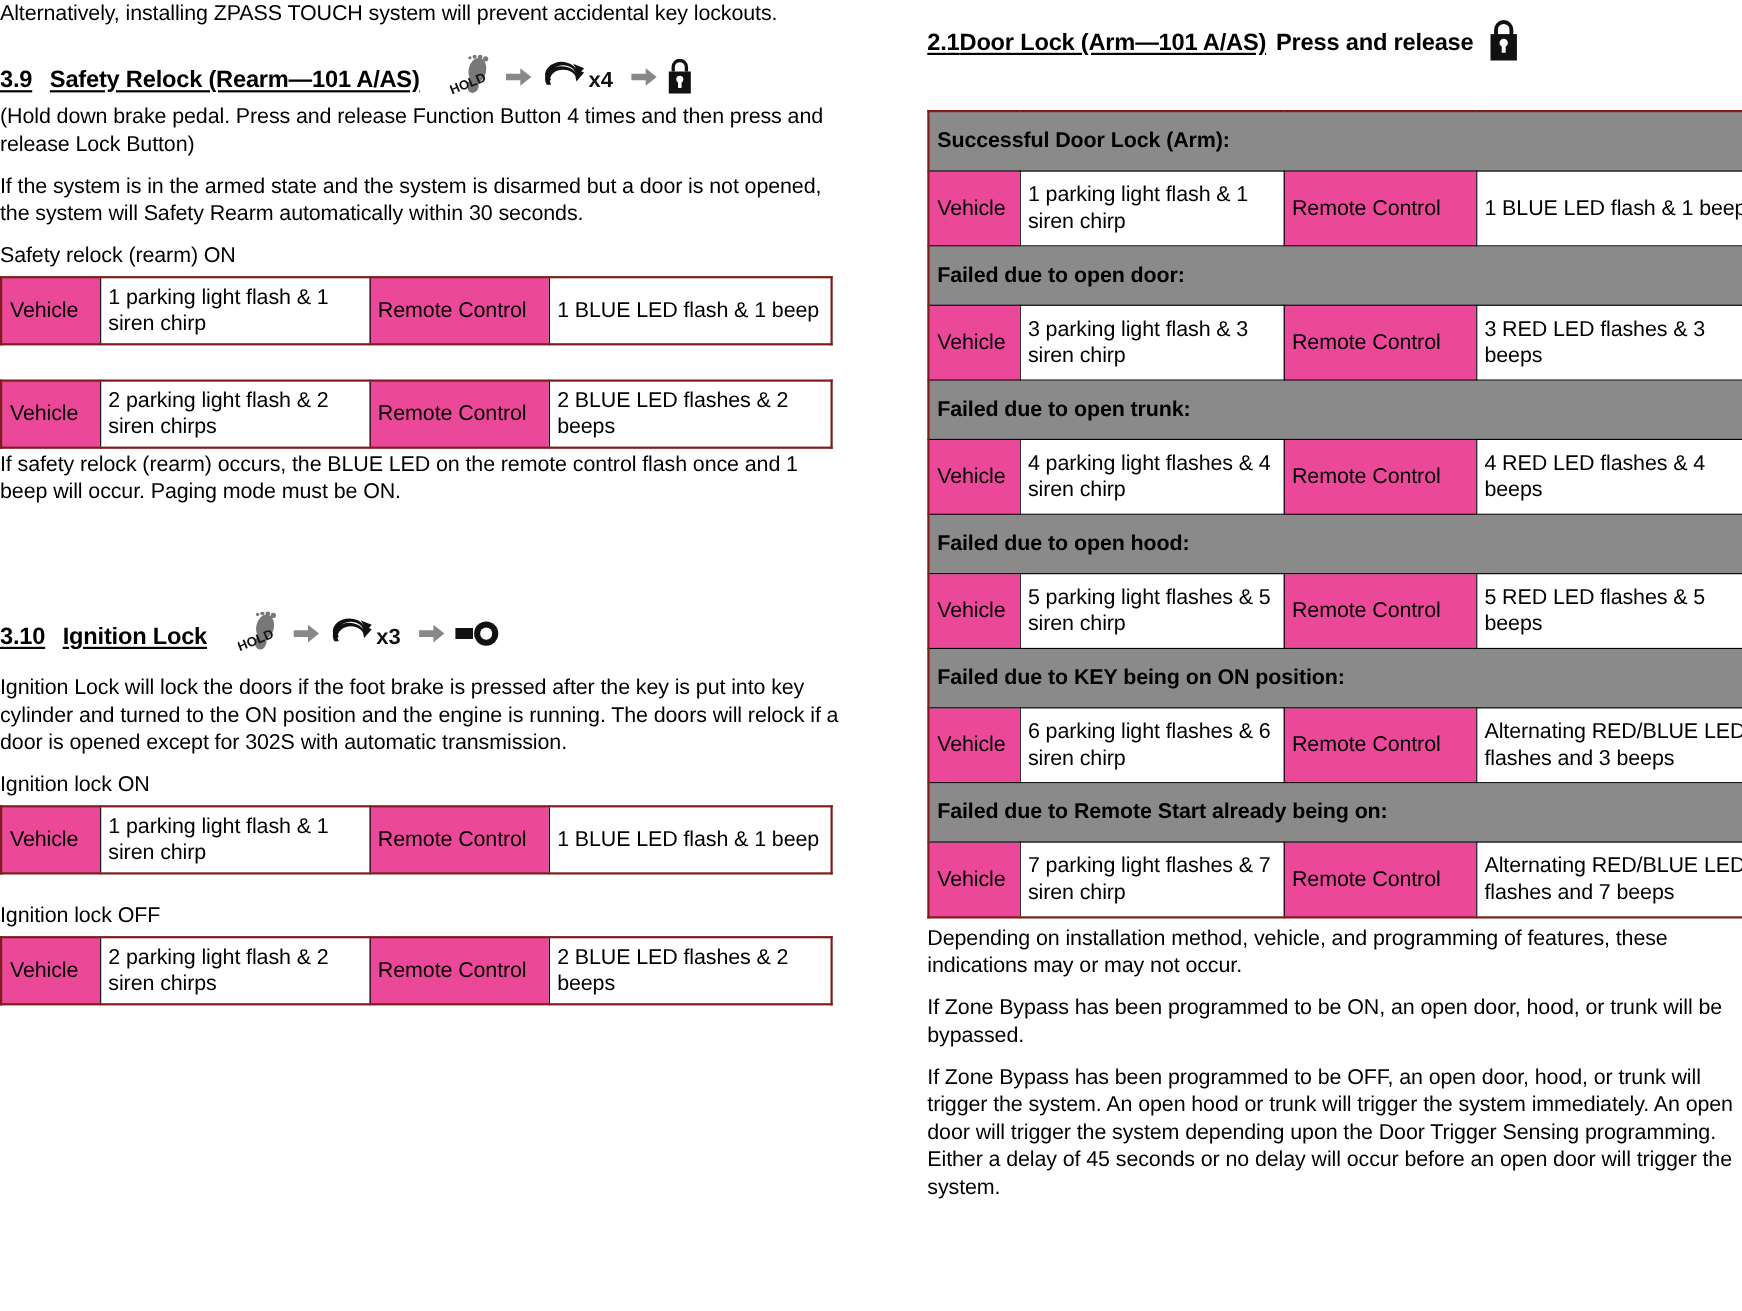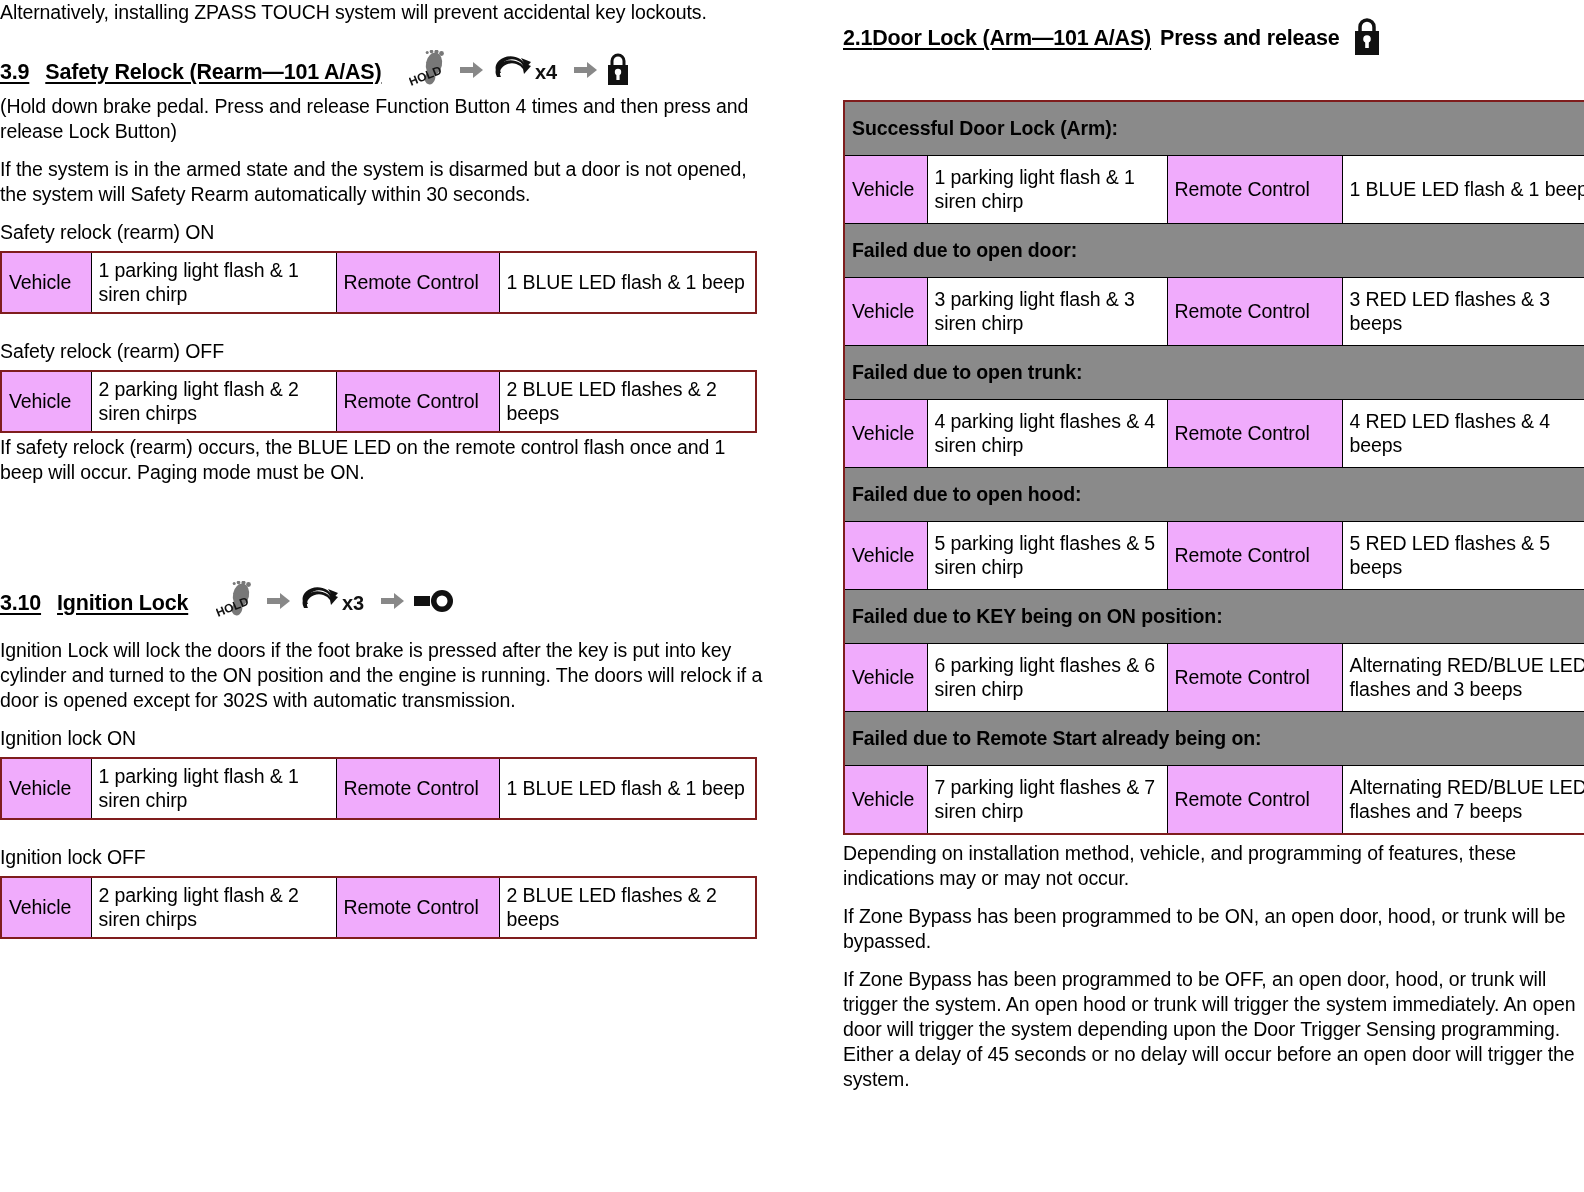--- a/index.html
+++ b/index.html
@@ -87,21 +87,21 @@
     font-size: 19.5px;
     line-height: 24px;
     padding-left: 36px;
   }
   table.t td {
     border: 1px solid #000;
     padding: 5px 6px 6px 7px;
     vertical-align: middle;
     letter-spacing: -0.1px;
   }
-  td.lbl  { background: #f0abfc; }
+  td.lbl  { background: #ec4899; }
   td.val  { background: #ffffff; }
   td.hdr  {
     background: #8a8a8a;
     font-weight: bold;
     padding: 10px 6px 12px 10px;
     height: 42px;
   }
 
   
   table.tl { width: 755px; }
@@ -198,21 +198,20 @@
         <td class="lbl">Vehicle</td>
         <td class="val">1 parking light flash &amp; 1 siren chirp</td>
         <td class="lbl">Remote Control</td>
         <td class="val">1 BLUE LED flash &amp; 1 beep</td>
       </tr>
     </tbody>
       </table>
 
     <div class="gap-md"></div>
 
-    <p class="para">Safety relock (rearm) OFF</p>
 
     <div style="height:6px"></div>
 
     <table class="t tl tl-b">
       <colgroup>
           <col class="c1">
           <col class="c2">
           <col class="c3">
           <col class="c4">
         </colgroup>

